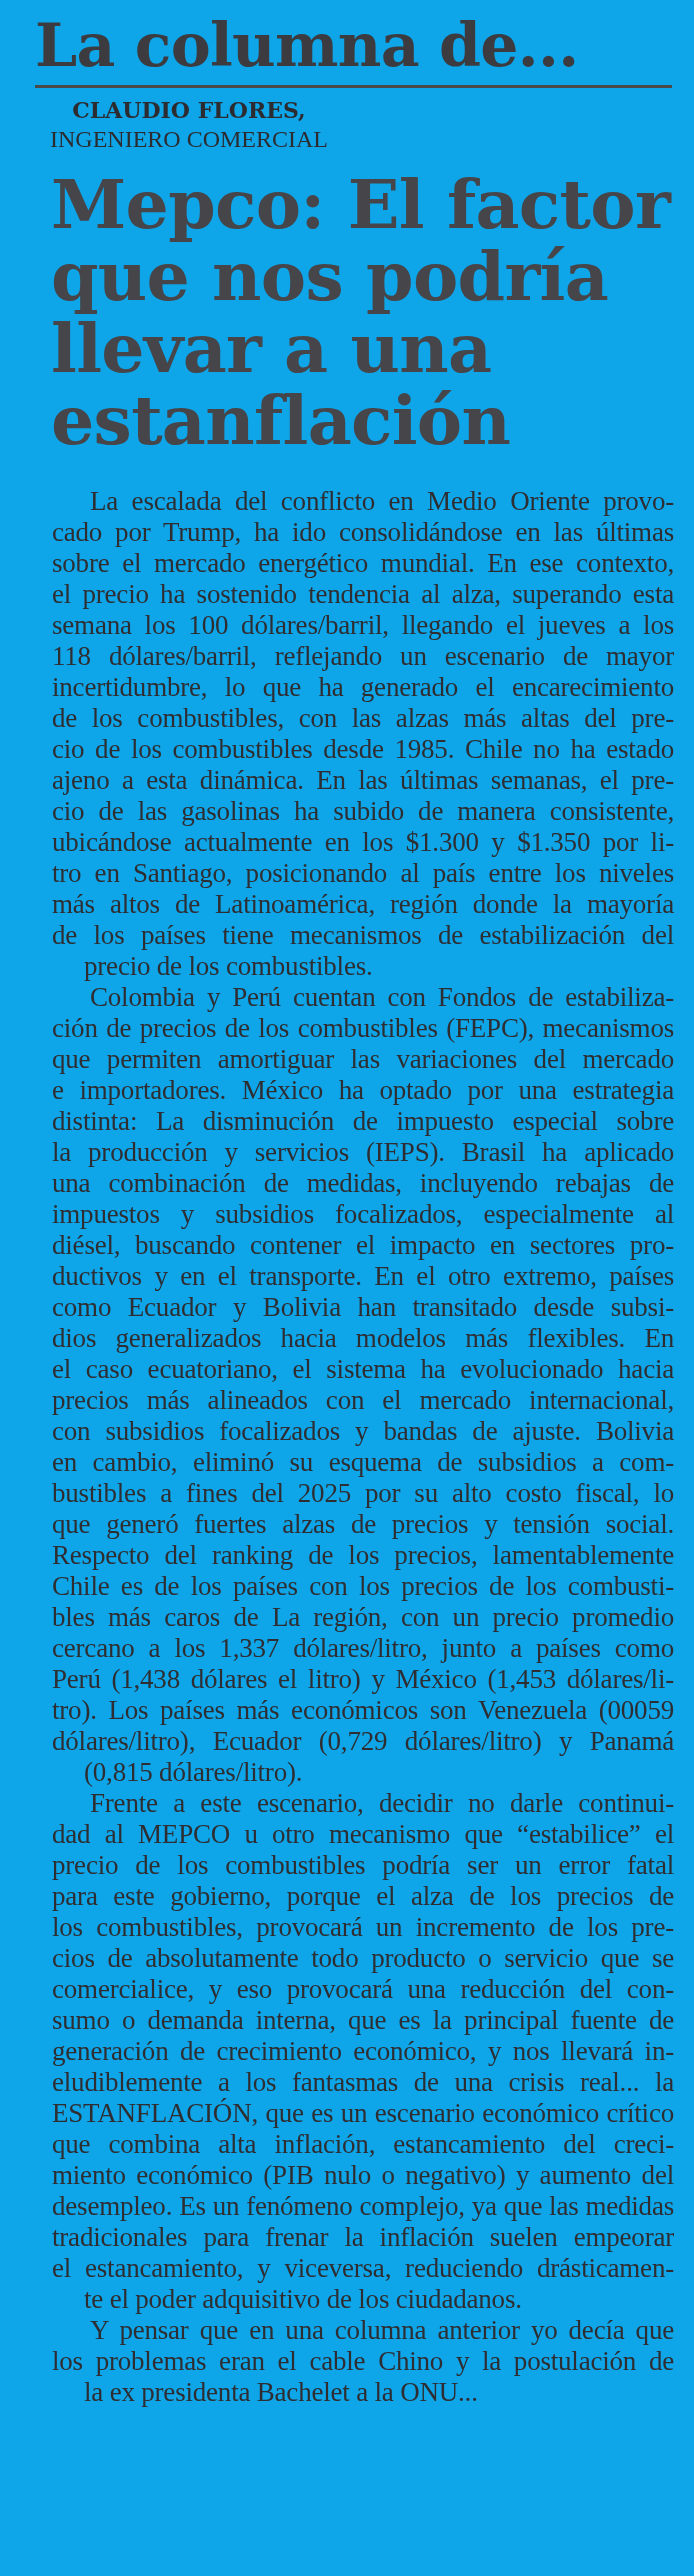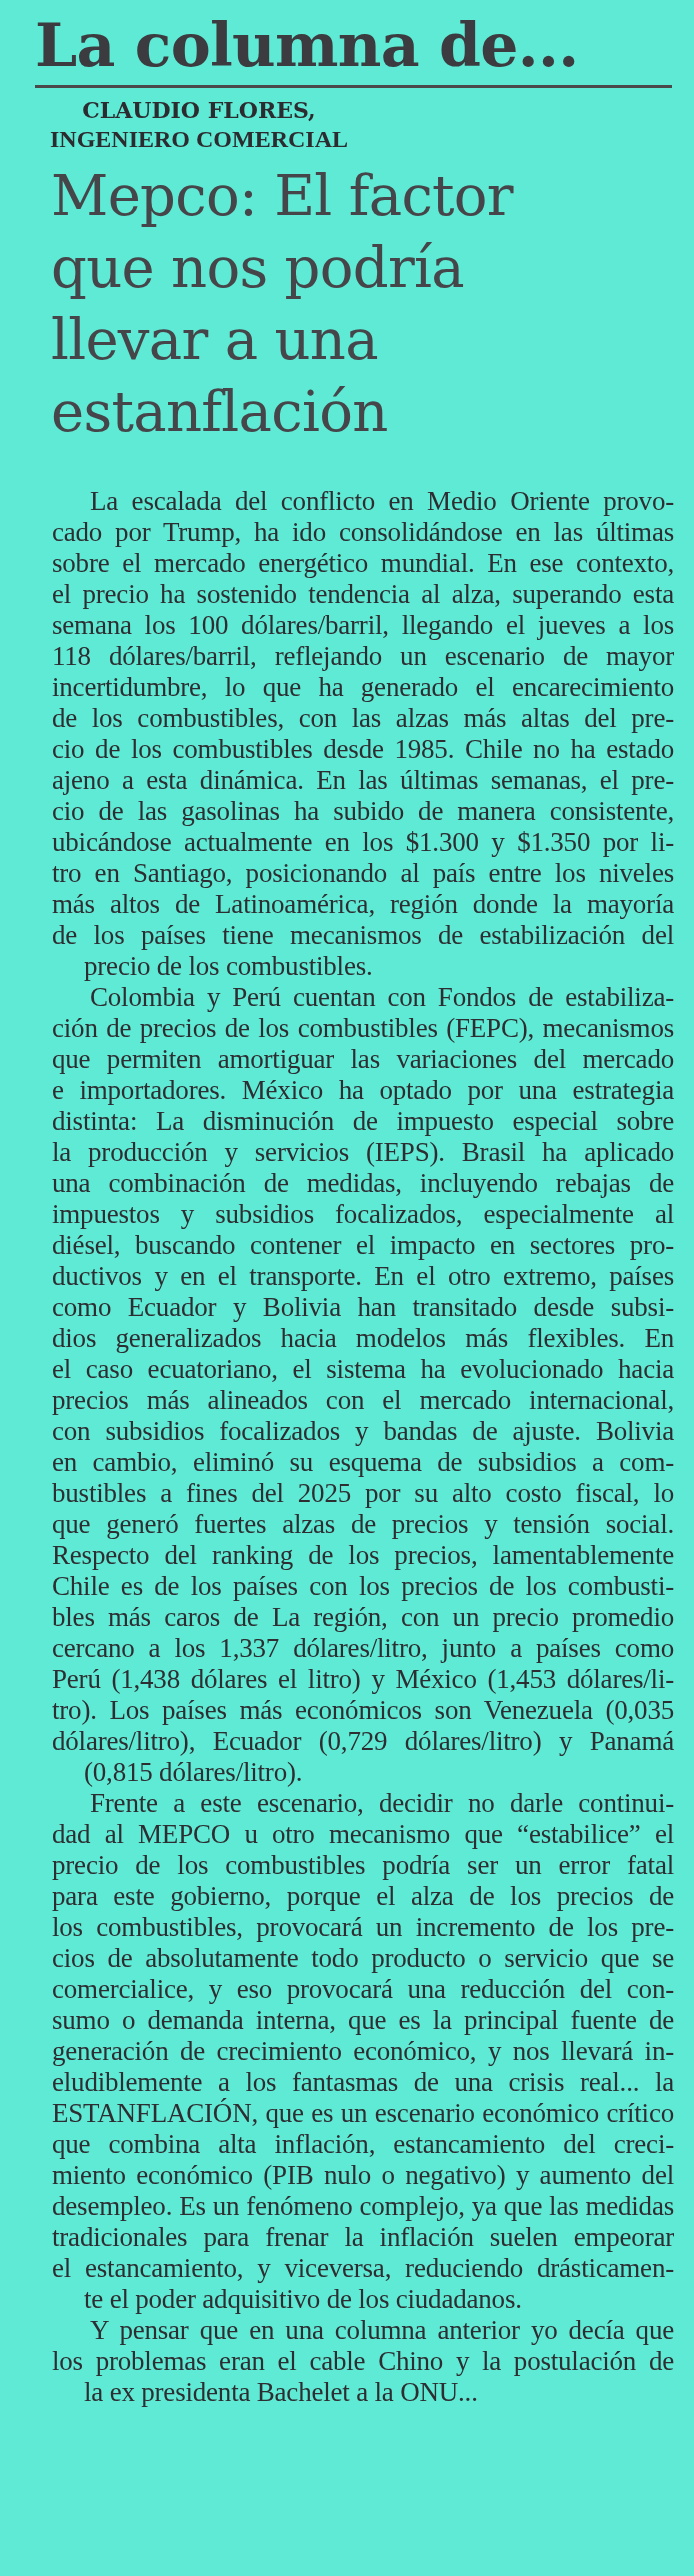--- a/index.html
+++ b/index.html
@@ -1,20 +1,20 @@
 <!DOCTYPE html>
 <html style="font-size:10.4px"><head>
 <meta charset="utf-8">
 <style>
   html,body{margin:0;padding:0;background:#ffffff;}
   .page{
     position:relative;
     width:694px;
     height:2576px;
-    background:#5eead4;
+    background:#0ea5e9;
     overflow:hidden;
     color:#303034;
   }
   .masthead{
     position:absolute;
     left:35px;
     top:14.3px;
     font-family:"DejaVu Serif", serif;
     font-weight:bold;
     font-size:60px;
@@ -41,34 +41,34 @@
     font-family:"DejaVu Serif", serif;
     font-weight:bold;
     font-size:22px;
     line-height:29px;
     color:#2c2c30;
     letter-spacing:0px;
     white-space:nowrap;
   }
   .byline .role{
     font-family:"Liberation Serif", serif;
-    font-weight:bold;
+    font-weight:normal;
     font-size:24px;
     line-height:29px;
     color:#2c2c30;
     white-space:nowrap;
   }
   .headline{
     position:absolute;
     left:51px;
-    top:160px;
+    top:168px;
     width:626px;
     font-family:"DejaVu Serif", serif;
-    font-weight:normal;
-    font-size:56px;
+    font-weight:bold;
+    font-size:68px;
     line-height:72px;
     color:#46464a;
     letter-spacing:-0.7px;
   }
   .headline .hl{display:block;white-space:nowrap;}
   .article{
     position:absolute;
     left:52px;
     top:486px;
     width:622px;
@@ -145,21 +145,21 @@
       <div class="bline">precios más alineados con el mercado internacional,</div>
       <div class="bline">con subsidios focalizados y bandas de ajuste. Bolivia</div>
       <div class="bline">en cambio, eliminó su esquema de subsidios a com-</div>
       <div class="bline">bustibles a fines del 2025 por su alto costo fiscal, lo</div>
       <div class="bline">que generó fuertes alzas de precios y tensión social.</div>
       <div class="bline">Respecto del ranking de los precios, lamentablemente</div>
       <div class="bline">Chile es de los países con los precios de los combusti-</div>
       <div class="bline">bles más caros de La región, con un precio promedio</div>
       <div class="bline">cercano a los 1,337 dólares/litro, junto a países como</div>
       <div class="bline">Perú (1,438 dólares el litro) y México (1,453 dólares/li-</div>
-      <div class="bline">tro). Los países más económicos son Venezuela (0,035</div>
+      <div class="bline">tro). Los países más económicos son Venezuela (00059</div>
       <div class="bline">dólares/litro), Ecuador (0,729 dólares/litro) y Panamá</div>
       <div class="bline plast">(0,815 dólares/litro).</div>
       <div class="bline indent">Frente a este escenario, decidir no darle continui-</div>
       <div class="bline">dad al MEPCO u otro mecanismo que “estabilice” el</div>
       <div class="bline">precio de los combustibles podría ser un error fatal</div>
       <div class="bline">para este gobierno, porque el alza de los precios de</div>
       <div class="bline">los combustibles, provocará un incremento de los pre-</div>
       <div class="bline">cios de absolutamente todo producto o servicio que se</div>
       <div class="bline">comercialice, y eso provocará una reducción del con-</div>
       <div class="bline">sumo o demanda interna, que es la principal fuente de</div>

